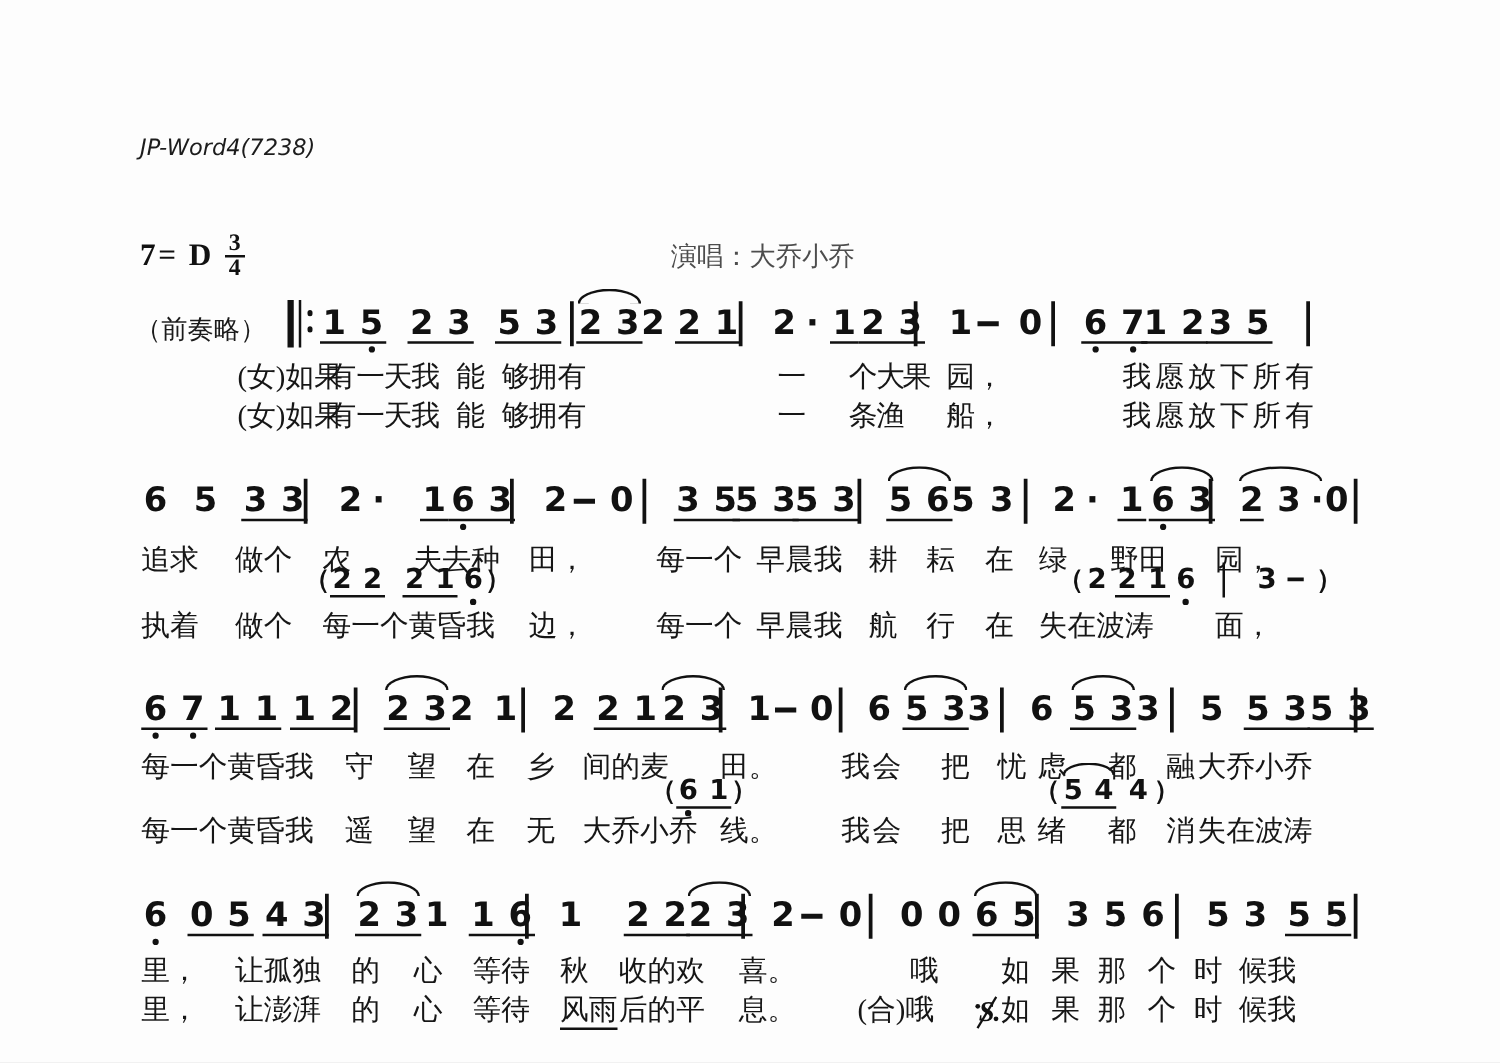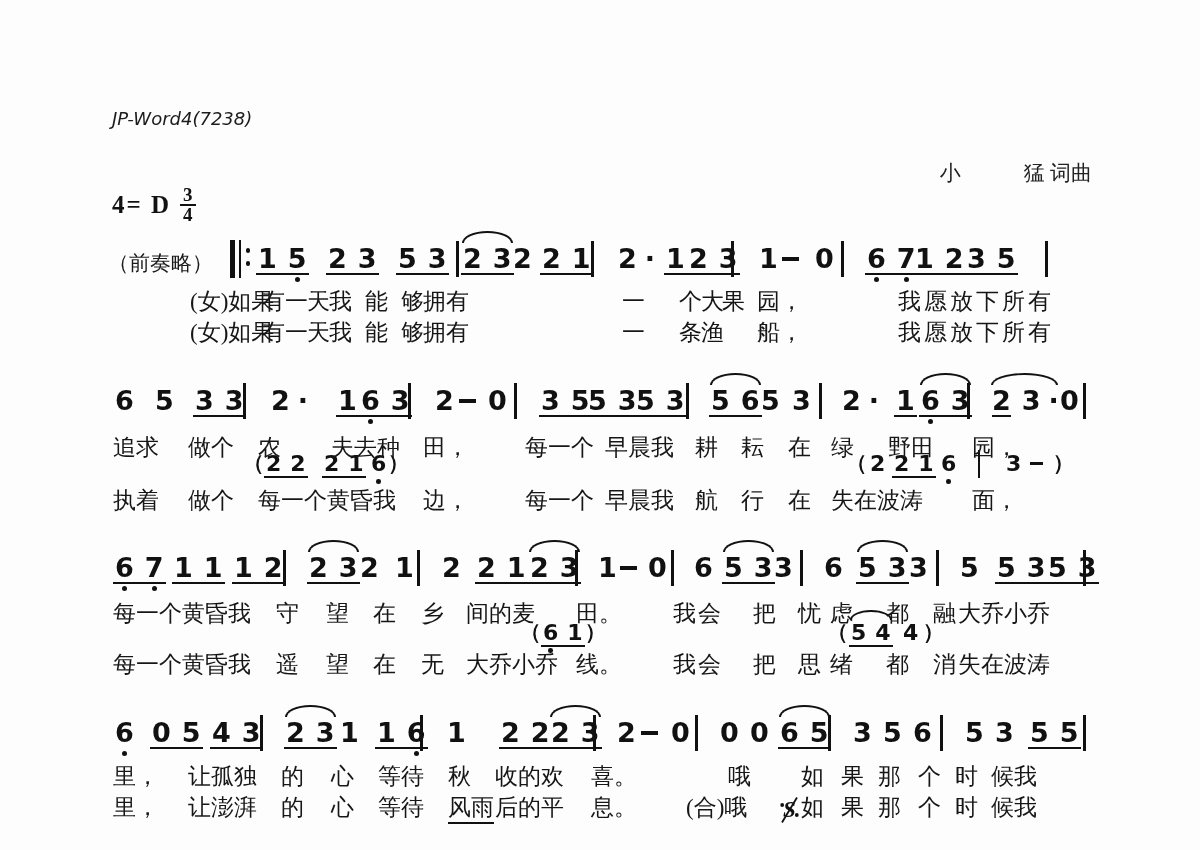--- a/index.html
+++ b/index.html
@@ -53,28 +53,28 @@
   .lyr{position:absolute;top:0;font-size:23px;line-height:27px;white-space:pre;color:#161616;}
   .lyr.u{border-bottom:2.2px solid #111;padding-bottom:1px;}
   .lyr svg{display:block;margin-top:2px;}
 </style>
 </head>
 <body>
 
 <div id="sheet">
   <div class="watermark">JP-Word4(7238)</div>
   <div class="keysig">
-    <span class="klabel">4= D</span>
+    <span class="klabel">7= D</span>
     <span class="frac">
       <span class="ftop">3</span>
       <span class="fbot">4</span>
     </span>
   </div>
+  <div class="performer">演唱：大乔小乔</div>
   <div class="credits">
-    <div>小　　　猛 词曲</div>
   </div>
   <div class="intro">（前奏略）</div>
   <div id="score">
       <div class="row note-row" style="top: 244px;">
         <div class="rep" style="left: 230px;">
           <i class="tk"></i>
           <i class="tn"></i>
           <i class="d1"></i>
           <i class="d2"></i>
         </div>

